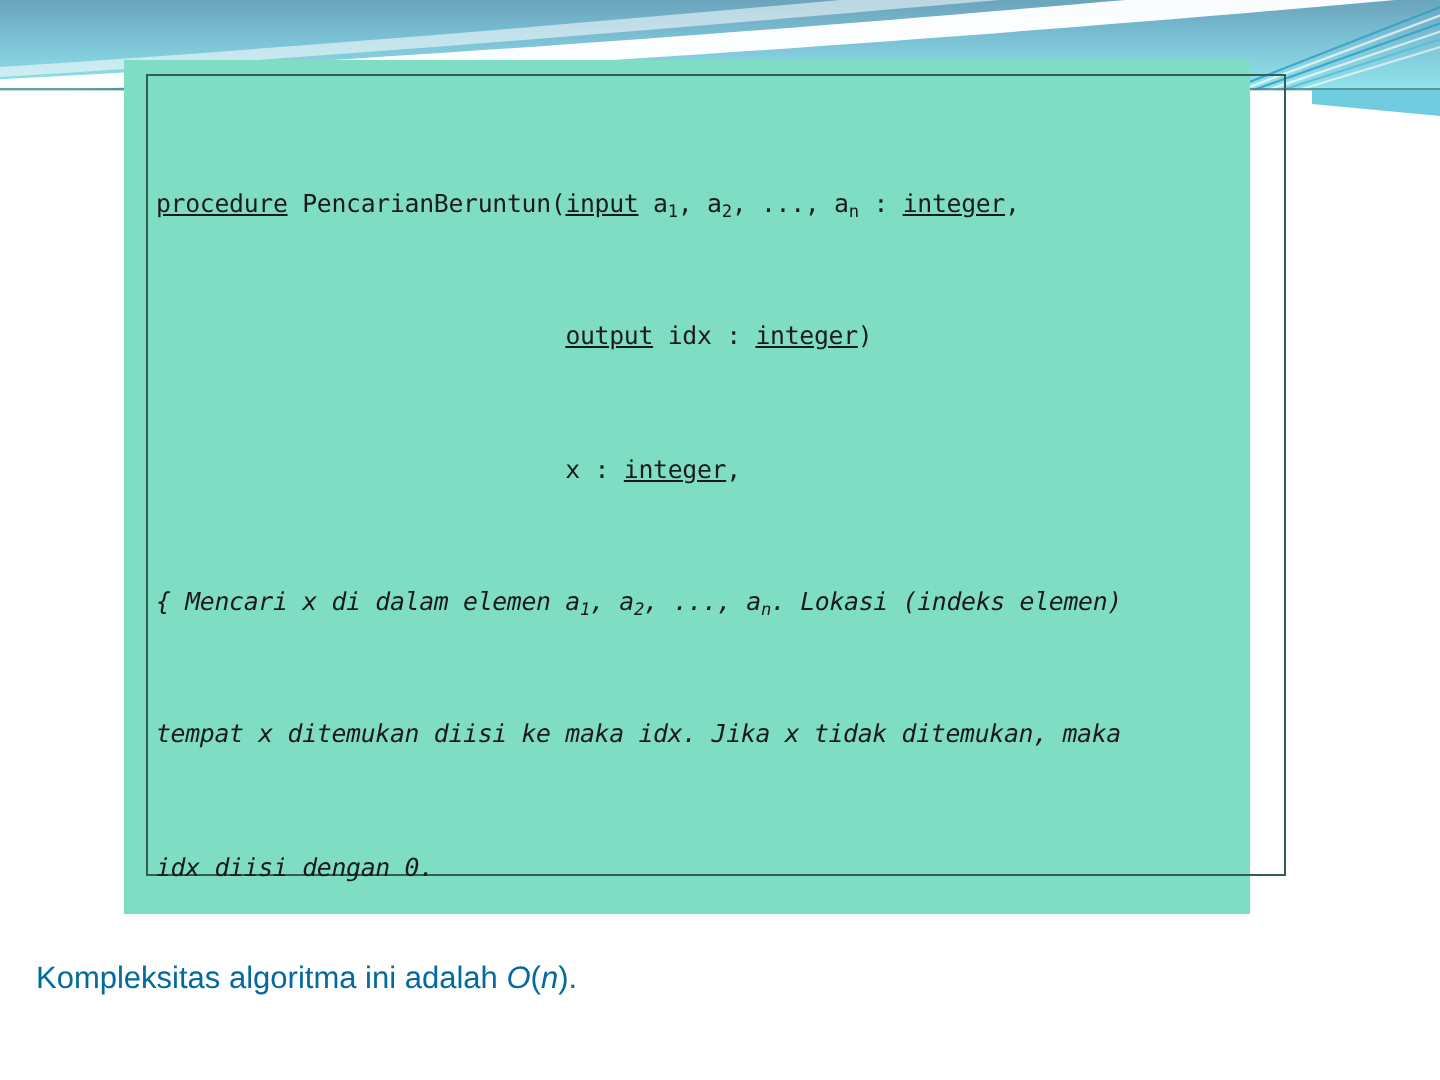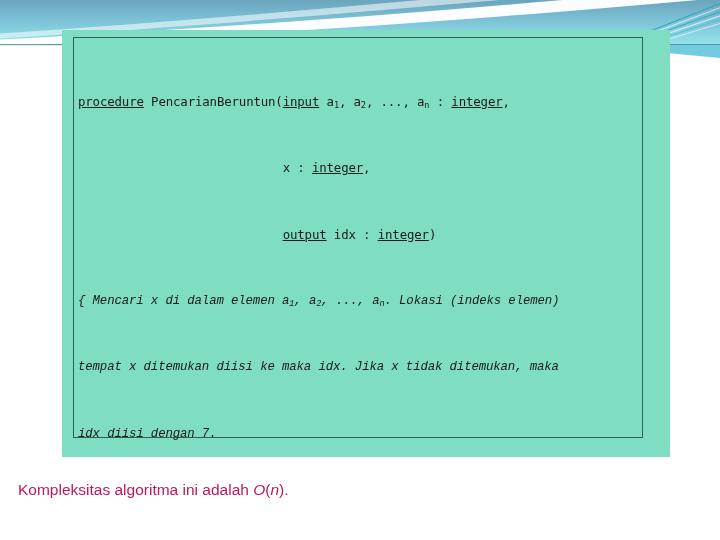--- a/index.html
+++ b/index.html
@@ -25,21 +25,20 @@
     overflow: hidden;
   }
   #banner svg { display: block; }
 
   
   #code-panel {
     position: absolute;
     left: 62px;  top: 30px;
     width: 563px; height: 427px;
     background: #7fddc4;
-    padding-left: 45px;
   }
   #code-frame {
     position: absolute;
     left: 11px; top: 7px;
     width: 570px; height: 401px;
     border: 1px solid #2f5f55;
     box-sizing: border-box;
   }
 
   #code-text {
@@ -49,30 +48,30 @@
     font-family: "DejaVu Sans Mono", "Liberation Mono", monospace;
     font-size: 12.4px;
     line-height: 16.6px;
     color: #1a1a1a;
     white-space: pre;
     letter-spacing: -0.15px;
   }
 
   .ln { display: block; height: 16.6px; white-space: pre; }
   .kw  { text-decoration: underline; }
-  .cmt { font-style: italic; font-family: Liberation Mono, monospace; }
+  .cmt { font-style: italic; }
   .sub { font-size: 8.6px; vertical-align: -0.28em; }
 
   
   #caption {
     position: absolute;
     left: 18px; top: 481px;
     font-family: "Liberation Sans", sans-serif;
     font-size: 15.5px;
-    color: #be185d;
+    color: #0369a1;
     white-space: pre;
   }
   #caption .it { font-style: italic; }
 </style>
 </head>
 <body>
 
 <div id="slide" style="background: rgb(255, 255, 255);">
 
   <div id="banner">
@@ -115,29 +114,29 @@
     </svg>
   </div>
 
   <div id="code-panel" style="background: rgb(127, 221, 196);">
     <div id="code-frame" style="border-color: rgb(47, 95, 85);"></div>
 
     <div id="code-text">
 
       <span class="ln"><span class="kw">procedure</span> PencarianBeruntun(<span class="kw">input</span> a<span class="sub">1</span>, a<span class="sub">2</span>, ..., a<span class="sub">n</span> : <span class="kw">integer</span>,</span>
 
+      <span class="ln">                            <span class="kw">output</span> idx : <span class="kw">integer</span>)</span>
+
       <span class="ln">                            x : <span class="kw">integer</span>,</span>
-
-      <span class="ln">                            <span class="kw">output</span> idx : <span class="kw">integer</span>)</span>
 
       <span class="ln cmt">{ Mencari x di dalam elemen a<span class="sub">1</span>, a<span class="sub">2</span>, ..., a<span class="sub">n</span>. Lokasi (indeks elemen)</span>
 
       <span class="ln cmt">tempat x ditemukan diisi ke maka idx. Jika x tidak ditemukan, maka</span>
 
-      <span class="ln cmt">idx diisi dengan 7.</span>
+      <span class="ln cmt">idx diisi dengan 0.</span>
 
 
       
 
       
 
       
 
       
 

